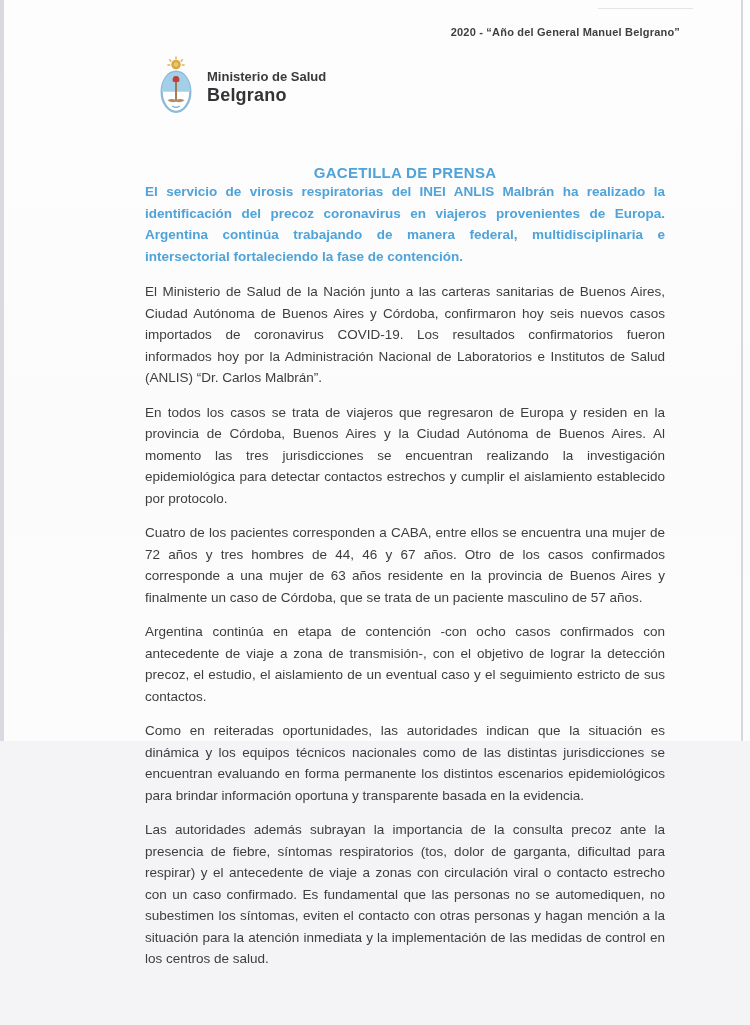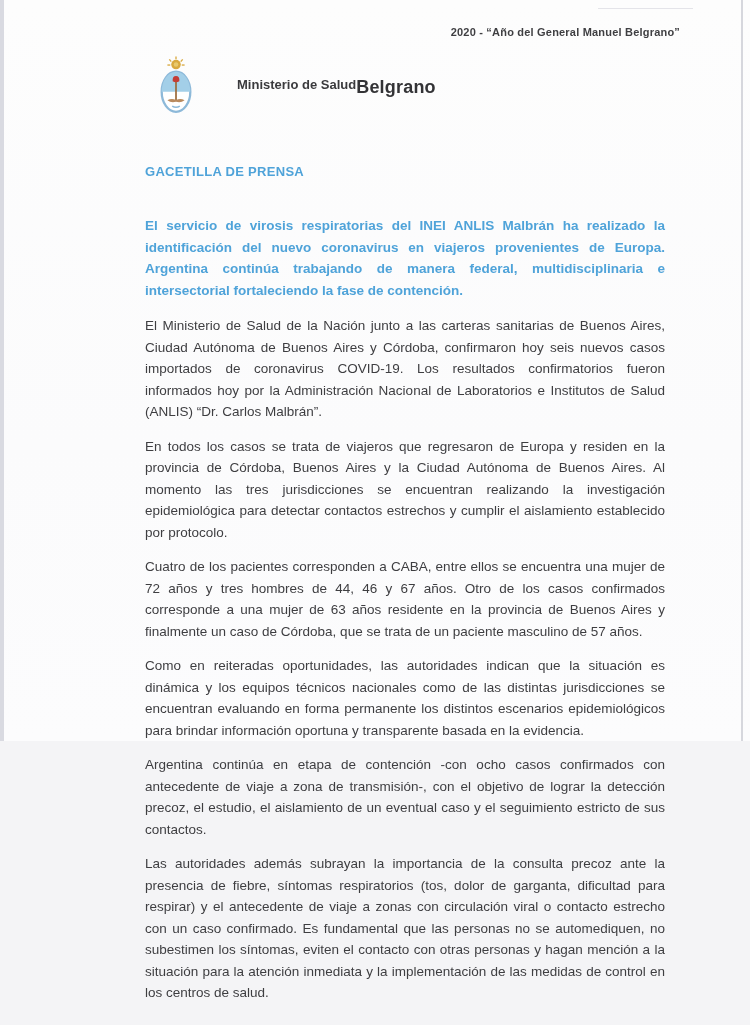--- a/index.html
+++ b/index.html
@@ -43,43 +43,42 @@
   }
   
   .logo-row {
     position: absolute;
     left: 155px; top: 56px;
     display: flex;
     align-items: center;
     gap: 10px;
   }
   .logo-emblem { width: 42px; height: 62px; }
-  .logo-text { display: flex; flex-direction: row; justify-content: center; margin-left: 30px; }
+  .logo-text { display: flex; flex-direction: column; justify-content: center; }
   .logo-line1 {
     font-size: 13px; font-weight: bold; color: #3a3a3d;
     line-height: 16px;
   }
   .logo-line2 {
     font-size: 18px; font-weight: bold; color: #333336;
     line-height: 20px; letter-spacing: 0.2px;
   }
   
   .content {
     position: absolute;
     left: 145px; top: 0;
     width: 520px;
     padding-top: 164px;
   }
   .kicker {
-    text-align: left;
-    font-size: 13px;
+    text-align: center;
+    font-size: 15px;
     font-weight: bold;
     color: #4fa3d9;
     letter-spacing: 0.3px;
-    margin-bottom: 36px;
   }
   .title {
     text-align: center;
     font-size: 15.5px;
     font-weight: bold;
     color: #4fa3d9;
     margin-bottom: 25px;
   }
   p.para {
     font-size: 13.5px;
@@ -132,22 +131,22 @@
     </svg>
     <div class="logo-text">
       <span class="logo-line1">Ministerio de Salud</span>
       <span class="logo-line2">Belgrano</span>
     </div>
   </div>
 
   <div class="content">
     <div class="kicker">GACETILLA DE PRENSA</div>
 
-    <p class="para lead">El servicio de virosis respiratorias del INEI ANLIS Malbrán ha realizado la identificación del nuevo coronavirus en viajeros provenientes de Europa. Argentina continúa trabajando de manera federal, multidisciplinaria e intersectorial fortaleciendo la fase de contención.</p>
+    <p class="para lead">El servicio de virosis respiratorias del INEI ANLIS Malbrán ha realizado la identificación del precoz coronavirus en viajeros provenientes de Europa. Argentina continúa trabajando de manera federal, multidisciplinaria e intersectorial fortaleciendo la fase de contención.</p>
 
     <p class="para">El Ministerio de Salud de la Nación junto a las carteras sanitarias de Buenos Aires, Ciudad Autónoma de Buenos Aires y Córdoba, confirmaron hoy seis nuevos casos importados de coronavirus COVID-19. Los resultados confirmatorios fueron informados hoy por la Administración Nacional de Laboratorios e Institutos de Salud (ANLIS) “Dr. Carlos Malbrán”.</p>
     <p class="para">En todos los casos se trata de viajeros que regresaron de Europa y residen en la provincia de Córdoba, Buenos Aires y la Ciudad Autónoma de Buenos Aires. Al momento las tres jurisdicciones se encuentran realizando la investigación epidemiológica para detectar contactos estrechos y cumplir el aislamiento establecido por protocolo.</p>
     <p class="para">Cuatro de los pacientes corresponden a CABA, entre ellos se encuentra una mujer de 72 años y tres hombres de 44, 46 y 67 años. Otro de los casos confirmados corresponde a una mujer de 63 años residente en la provincia de Buenos Aires y finalmente un caso de Córdoba, que se trata de un paciente masculino de 57 años.</p>
+    <p class="para">Argentina continúa en etapa de contención -con ocho casos confirmados con antecedente de viaje a zona de transmisión-, con el objetivo de lograr la detección precoz, el estudio,  el aislamiento de un eventual caso y el seguimiento estricto de sus contactos.</p>
     <p class="para">Como en reiteradas oportunidades, las autoridades indican que la situación es dinámica y los equipos técnicos nacionales como de las distintas jurisdicciones se encuentran evaluando en forma permanente los distintos escenarios epidemiológicos para brindar información oportuna y transparente basada en la evidencia.</p>
-    <p class="para">Argentina continúa en etapa de contención -con ocho casos confirmados con antecedente de viaje a zona de transmisión-, con el objetivo de lograr la detección precoz, el estudio,  el aislamiento de un eventual caso y el seguimiento estricto de sus contactos.</p>
     <p class="para">Las autoridades además subrayan la importancia de la consulta precoz ante la presencia de fiebre, síntomas respiratorios (tos, dolor de garganta, dificultad para respirar) y el antecedente de viaje a zonas con circulación viral o contacto estrecho con un caso confirmado. Es fundamental que las personas no se automediquen, no subestimen los síntomas, eviten el contacto con otras personas y hagan mención a la situación para la atención inmediata y la implementación de las medidas de control en los centros de salud.</p>
   </div>
 </div>
 
 </body></html>

